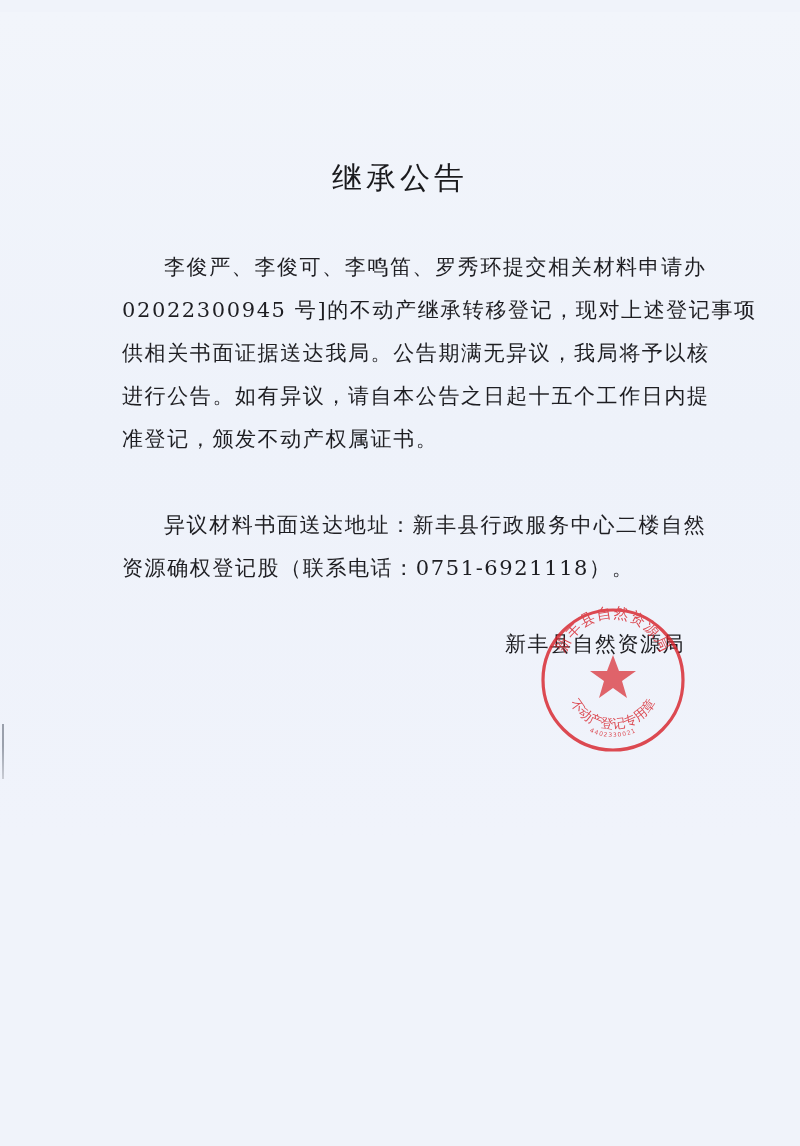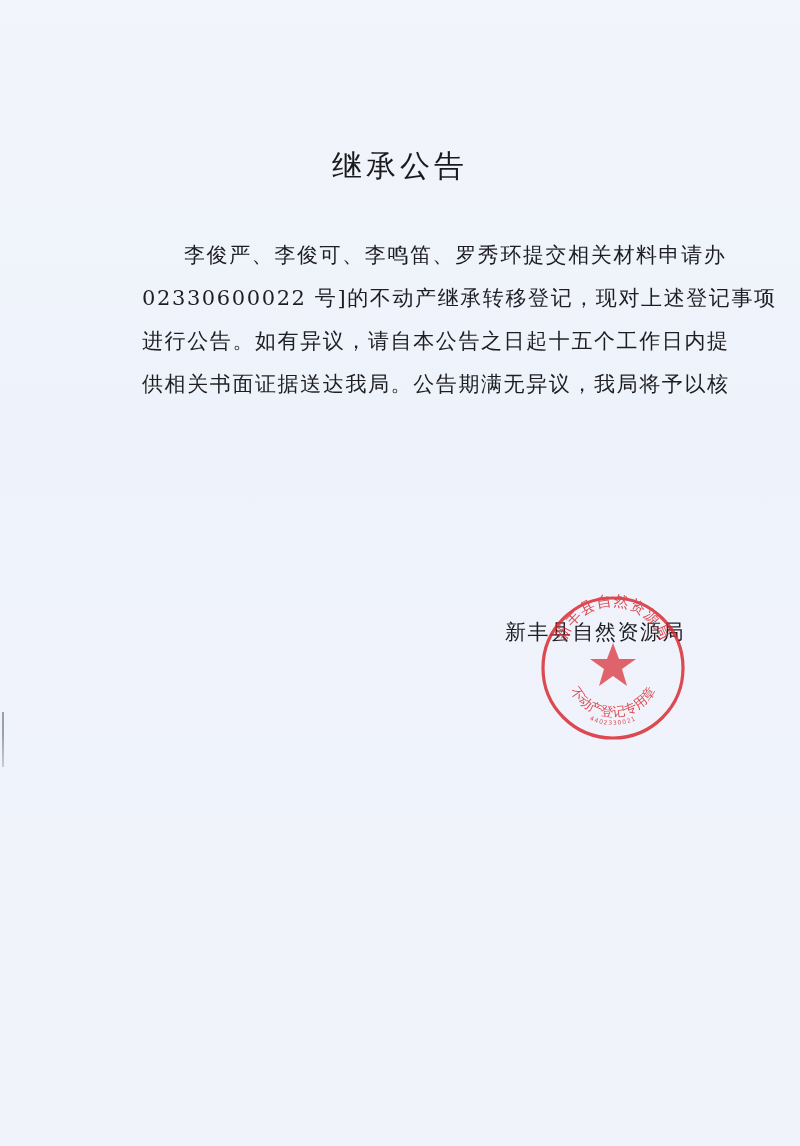--- a/index.html
+++ b/index.html
@@ -10,21 +10,21 @@
     width: 800px;
     height: 1146px;
     background: #f0f3fa;
     position: relative;
     overflow: hidden;
     font-family: "DejaVu Serif", "Liberation Serif", serif;
     color: #1c1c1f;
   }
   .page {
     position: absolute;
-    left: 0; top: 0;
+    left: 0; top: 12px;
     width: 800px; height: 828px;
     background: linear-gradient(180deg, #f2f5fb 0%, #eef2fa 50%, #f0f3fb 100%);
   }
   .title {
     position: absolute;
     top: 146px;
     left: 0;
     width: 800px;
     text-align: center;
     font-size: 30px;
@@ -40,21 +40,20 @@
     font-size: 21px;
     line-height: 43px;
     letter-spacing: 1.6px;
     color: #1e1e22;
   }
   .para1 { top: 234px; }
   .para2 { top: 492px; }
   .line {
     display: block;
     white-space: nowrap;
-    margin-left: 20px;
   }
   .indent { padding-left: 42px; }
   .signature {
     position: absolute;
     left: 505px;
     width: 200px;
     font-size: 21px;
     letter-spacing: 1.5px;
     color: #1e1e22;
     white-space: nowrap;
@@ -81,25 +80,30 @@
 </style>
 </head>
 <body>
 
 <div class="page">
 
   <div class="title">继承公告</div>
 
   <div class="body-text para1">
     <span class="line indent">李俊严、李俊可、李鸣笛、罗秀环提交相关材料申请办</span>
-    <span class="line">02330600022 号]的不动产继承转移登记，现对上述登记事项</span>
+    <span class="line">02022300945 号]的不动产继承转移登记，现对上述登记事项</span>
+    <span class="line">供相关书面证据送达我局。公告期满无异议，我局将予以核</span>
     <span class="line">进行公告。如有异议，请自本公告之日起十五个工作日内提</span>
-    <span class="line">供相关书面证据送达我局。公告期满无异议，我局将予以核</span>
+    <span class="line">准登记，颁发不动产权属证书。</span>
   </div>
 
+  <div class="body-text para2">
+    <span class="line indent">异议材料书面送达地址：新丰县行政服务中心二楼自然</span>
+    <span class="line">资源确权登记股（联系电话：0751-6921118）。</span>
+  </div>
 
   <div class="signature sig-org">新丰县自然资源局</div>
 
   <svg class="stamp" viewBox="0 0 150 150" xmlns="http://www.w3.org/2000/svg">
     <defs>
       <path id="topArc" d="M 28 80 A 50 50 0 1 1 122 80"></path>
       <path id="bottomArc" d="M 30 92 A 48 48 0 0 0 120 92"></path>
       <path id="serialArc" d="M 38 118 A 56 56 0 0 0 112 118"></path>
     </defs>
     <circle cx="75" cy="75" r="70" fill="none" stroke="#d8242c" stroke-width="3.2"></circle>

